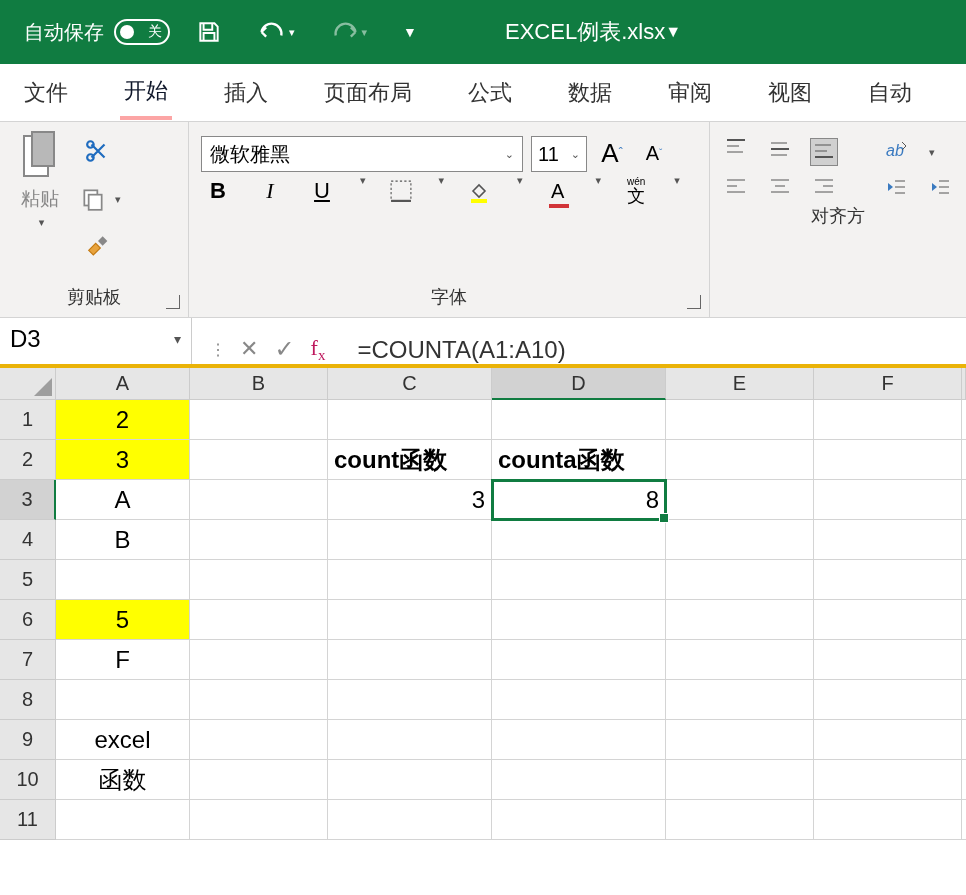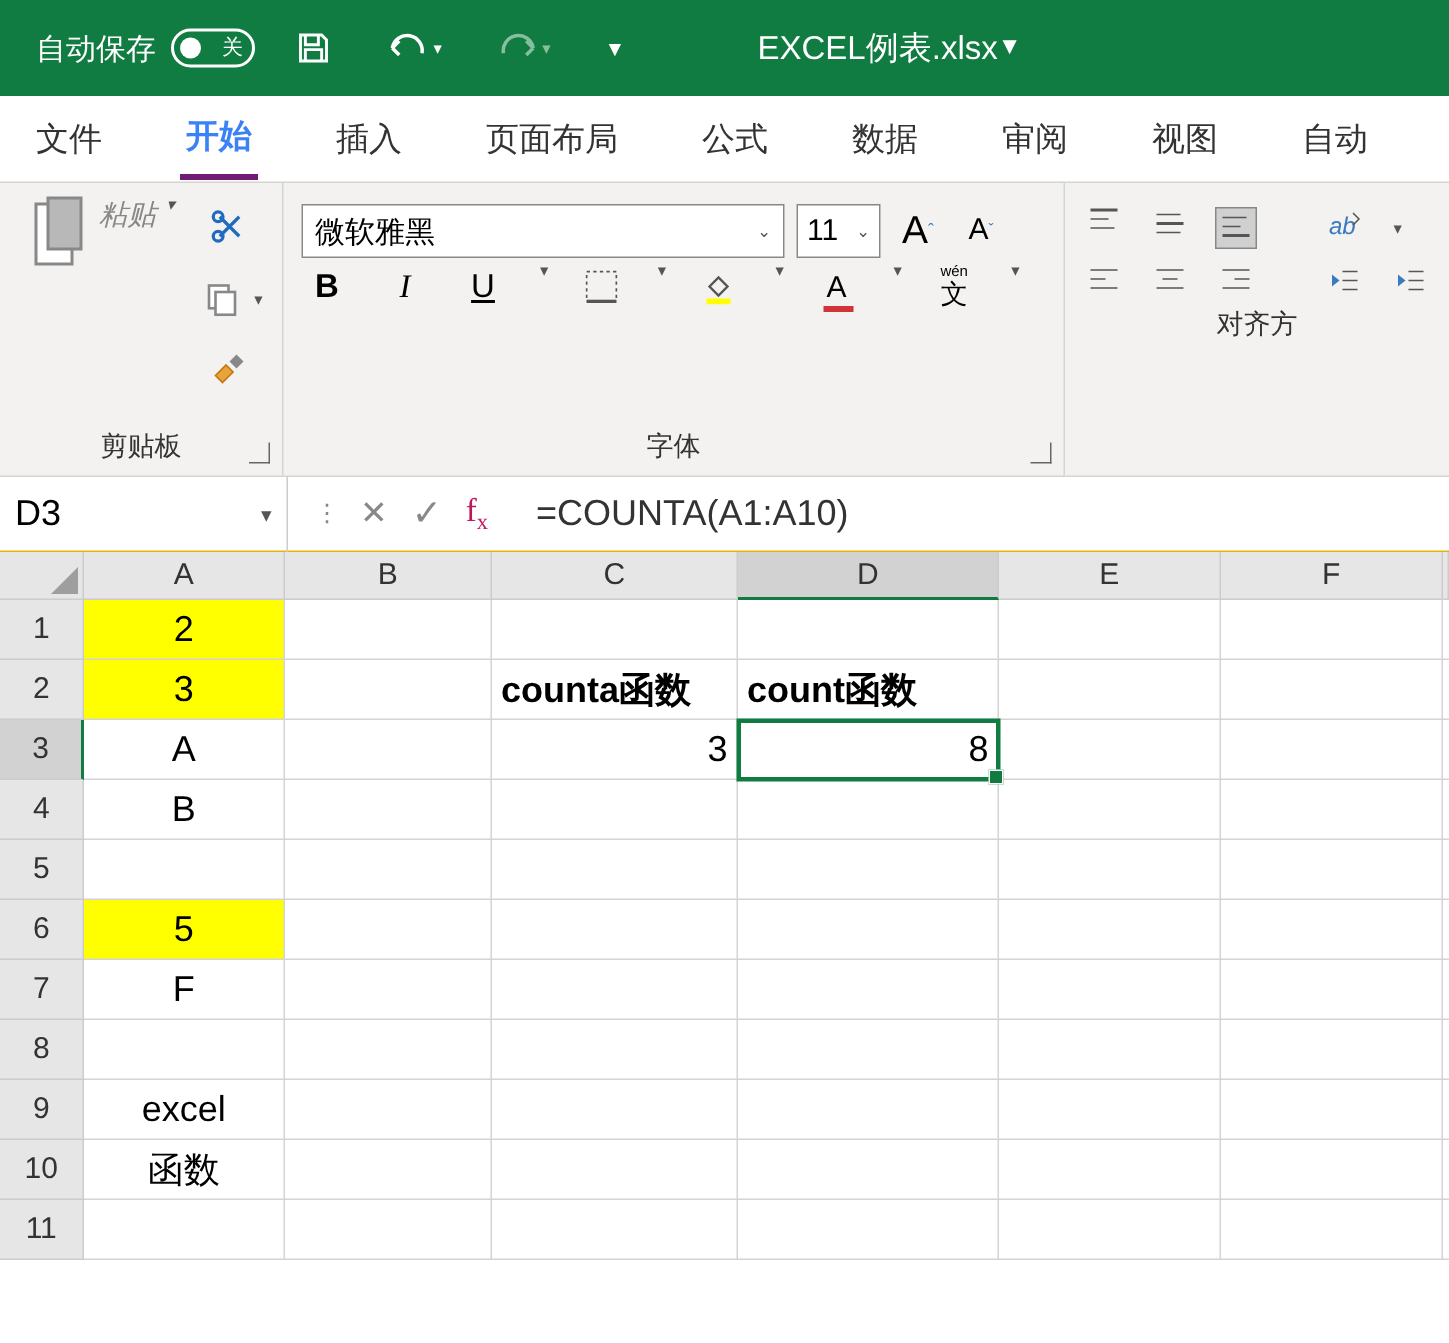--- a/index.html
+++ b/index.html
@@ -12,45 +12,45 @@
 .toggle-knob { width: 14px; height: 14px; background: #fff; border-radius: 50%; }
 .toggle-label { font-size: 14px; position: absolute; right: 6px; }
 .qat { display: flex; gap: 28px; margin-left: 22px; align-items: center; }
 .qat-icon { fill: #fff; stroke: #fff; }
 .filename { margin-left: auto; margin-right: auto; font-size: 22px; display: flex; align-items: center; position: absolute; left: 50%; transform: translateX(-50%); padding-left: 220px; }
 .filename-chevron { font-size: 16px; }
 
 
 .tabs { height: 58px; background: #fff; display: flex; align-items: center; gap: 48px; padding: 0 20px; font-size: 22px; color: #333; border-bottom: 1px solid #d4d4d4; }
 .tab { cursor: pointer; padding: 10px 4px; }
-.tab.active { color: #3b82f6; font-weight: bold; border-bottom: 4px solid #701a75; }
+.tab.active { color: #0f172a; font-weight: normal; border-bottom: 4px solid #fca5a5; }
 
 
 .ribbon { background: #f3f2f1; height: 196px; display: flex; position: relative; border-bottom: 1px solid #d4d4d4; }
 .ribbon-group { display: flex; flex-direction: column; padding: 8px 12px 2px; border-right: 1px solid #d4d4d4; position: relative; }
 .ribbon-group-content { flex: 1; display: flex; align-items: flex-start; gap: 8px; }
 .ribbon-group-label { font-size: 18px; color: #333; text-align: center; padding-bottom: 6px; }
 .ribbon-launcher { position: absolute; bottom: 8px; right: 8px; width: 14px; height: 14px; border: 1px solid #666; border-top: none; border-left: none; }
 .ribbon-launcher::after { content: ''; position: absolute; width: 8px; height: 8px; border-right: 1px solid #666; border-bottom: 1px solid #666; left: -2px; top: -2px; transform: rotate(-45deg) translate(2px, 2px); display: none; }
-.clip-col { display: flex; flex-direction: row; gap: 4px; padding: 0 6px; font-style: italic; }
+.clip-col { display: flex; flex-direction: column; align-items: center; gap: 4px; padding: 0 6px; }
 .clip-row { display: flex; align-items: center; gap: 2px; }
 .small-btn { padding: 4px; border-radius: 3px; cursor: pointer; display: flex; align-items: center; justify-content: center; }
 .paste-icon { width: 44px; height: 52px; }
 .font-row { display: flex; align-items: flex-start; gap: 8px; margin-bottom: 2px; }
 .font-select { width: 322px; height: 36px; border: 1px solid #888; font-size: 20px; padding: 0 8px; background: #fff; display: flex; align-items: center; justify-content: space-between; }
 .size-select { width: 56px; height: 36px; border: 1px solid #888; font-size: 20px; padding: 0 6px; background: #fff; display: flex; align-items: center; justify-content: space-between; }
 .font-btn { width: 34px; height: 34px; display: flex; align-items: center; justify-content: center; cursor: pointer; font-size: 22px; }
 .chev-down { font-size: 11px; color: #555; margin-left: 3px; }
 .align-group { display: flex; flex-direction: column; gap: 10px; padding-top: 8px; }
 .align-row { display: flex; gap: 16px; align-items: center; }
 .align-btn { width: 28px; height: 28px; display: flex; align-items: flex-start; justify-content: center; cursor: pointer; }
 .align-btn.selected { background: #d0d0d0; border: 1px solid #888; }
 
 
-.fbar-row { height: 50px; display: flex; align-items: center; border-bottom: 1px solid #eab308; }
+.fbar-row { height: 50px; display: flex; align-items: flex-end; border-bottom: 4px solid #eab308; }
 .namebox { width: 192px; height: 50px; border-right: 1px solid #ccc; display: flex; align-items: center; justify-content: space-between; padding: 0 10px; font-size: 24px; }
 .fbar-btns { display: flex; align-items: center; gap: 16px; padding: 0 18px; color: #888; }
 .fbar-btns .dots { letter-spacing: -2px; }
 .fx { font-family: "Times New Roman", serif; font-size: 22px; color: #be185d; }
 .formula-input { flex: 1; font-size: 24px; padding: 0 14px; color: #333; }
 
 
 .grid { display: grid; grid-template-columns: 56px 134px 138px 164px 174px 148px 148px 4px; }
 .colhdr, .rowhdr, .corner { background: #e6e6e6; border-right: 1px solid #ccc; border-bottom: 1px solid #ccc; display: flex; align-items: center; justify-content: center; font-size: 20px; color: #333; height: 32px; }
 .rowhdr { height: 40px; }
@@ -311,22 +311,22 @@
     <div class="cell hl center">2</div>
     <div class="cell"></div>
     <div class="cell"></div>
     <div class="cell"></div>
     <div class="cell"></div>
     <div class="cell"></div>
     <div class="cell" style="border-right: none;"></div>
     <div class="rowhdr">2</div>
     <div class="cell hl center">3</div>
     <div class="cell"></div>
+    <div class="cell bold">count函数</div>
     <div class="cell bold">counta函数</div>
-    <div class="cell bold">count函数</div>
     <div class="cell"></div>
     <div class="cell"></div>
     <div class="cell" style="border-right: none;"></div>
     <div class="rowhdr sel">3</div>
     <div class="cell center">A</div>
     <div class="cell"></div>
     <div class="cell right">3</div>
     <div class="cell right selected">8</div>
     <div class="cell"></div>
     <div class="cell"></div>

